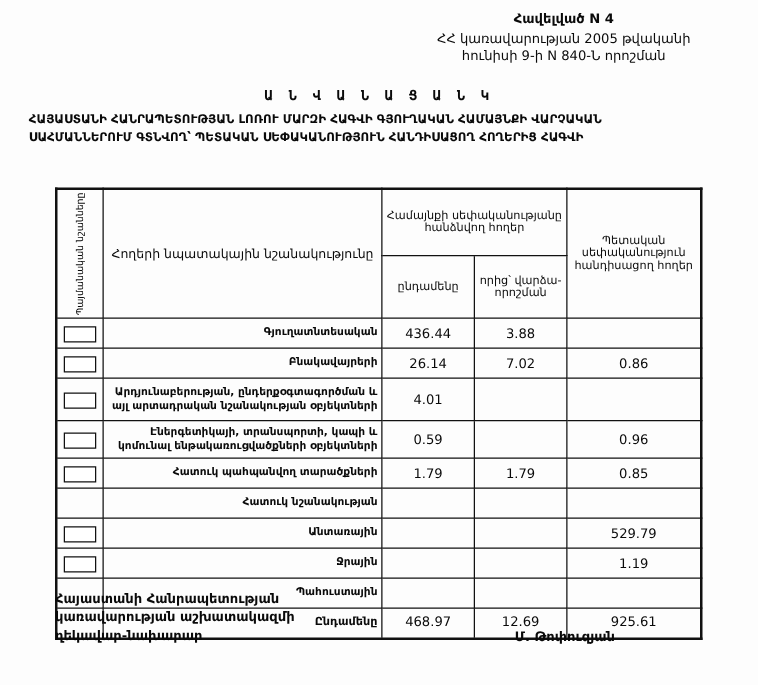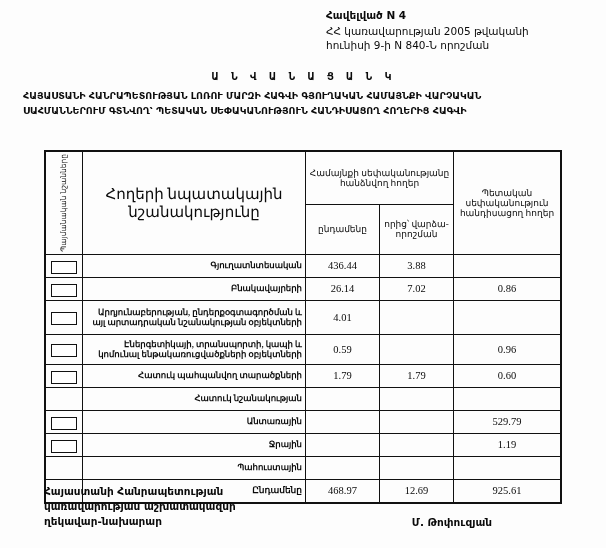--- a/index.html
+++ b/index.html
@@ -7,21 +7,21 @@
     width:606px;height:548px;overflow:hidden;
     background:#fdfdfd;color:#0a0a0a;
     font-family:"DejaVu Sans",sans-serif;
     -webkit-font-smoothing:antialiased;
   }
   .page{position:relative;width:606px;height:548px;}
 
   
   .ref-block{
     position:absolute;top:8px;right:30px;width:250px;
-    font-size:10.5px;line-height:1.35;
+    text-align:center;font-size:10.5px;line-height:1.35;
   }
   .ref-block .l1{font-weight:bold;margin-bottom:2px;}
 
   
   .main-title{
     position:absolute;top:70px;left:0;width:100%;
     text-align:center;font-weight:bold;font-size:11px;letter-spacing:3px;font-family:Liberation Mono, monospace;
   }
   .sub-title{
     position:absolute;top:88px;left:50%;transform:translateX(-50%);
@@ -31,24 +31,23 @@
   
   table.land{
     position:absolute;top:150px;left:44px;
     border-collapse:collapse;table-layout:fixed;width:518px;
     border:2px solid #111;
   }
   table.land th, table.land td{
     border:1px solid #111;
     padding:2px 3px;vertical-align:middle;
     overflow:hidden;
-    font-family:Liberation Serif, serif;
   }
   th.h-signs{width:30px;}
-  th.h-purpose{width:216px;font-size:15px;font-weight:normal;}
+  th.h-purpose{width:216px;font-size:10px;font-weight:normal;}
   th.h-group{font-size:9px;font-weight:normal;height:38px;}
   th.h-total{width:90px;font-size:9px;font-weight:normal;height:36px;}
   th.h-ofwhich{width:78px;font-size:9px;font-weight:normal;}
   th.h-state{width:100px;font-size:9px;font-weight:normal;}
   .vert{
     writing-mode:vertical-rl;transform:rotate(180deg);
     font-size:7.5px;font-weight:normal;line-height:1.1;
     margin:0 auto;max-height:150px;white-space:normal;
   }
   td.c-sign{text-align:center;}
@@ -62,21 +61,21 @@
   tr.r-tall3{height:34px;}
   tr.r-tall2{height:30px;}
   tr.r-total{height:24px;}
   tr.r-total td.c-label{font-size:9px;padding-left:26px;}
 
   
   .footer{
     position:absolute;left:44px;right:44px;top:472px;
     display:flex;justify-content:space-between;align-items:flex-end;
   }
-  .footer-left{font-weight:bold;font-size:10.5px;line-height:1.45;margin-top:12px;}
+  .footer-left{font-weight:bold;font-size:10.5px;line-height:1.45;}
   .signature{font-weight:bold;font-size:10.5px;padding-right:70px;padding-bottom:2px;}
 </style>
 </head>
 <body>
 
 <div class="page">
 
   <div class="ref-block">
     <div class="l1">Հավելված N 4</div>
     <div>ՀՀ կառավարության 2005 թվականի</div>
@@ -132,21 +131,21 @@
         <td class="c-label">Էներգետիկայի, տրանսպորտի, կապի և կոմունալ ենթակառուցվածքների օբյեկտների</td>
         <td class="c-num">0.59</td>
         <td class="c-num"></td>
         <td class="c-num">0.96</td>
       </tr>
       <tr class="r-std">
         <td class="c-sign"><span class="signbox"></span></td>
         <td class="c-label">Հատուկ պահպանվող տարածքների</td>
         <td class="c-num">1.79</td>
         <td class="c-num">1.79</td>
-        <td class="c-num">0.60</td>
+        <td class="c-num">0.85</td>
       </tr>
       <tr class="r-std">
         <td class="c-sign"><span class="signbox" style="visibility: hidden;"></span></td>
         <td class="c-label">Հատուկ նշանակության</td>
         <td class="c-num"></td>
         <td class="c-num"></td>
         <td class="c-num"></td>
       </tr>
       <tr class="r-std">
         <td class="c-sign"><span class="signbox"></span></td>

